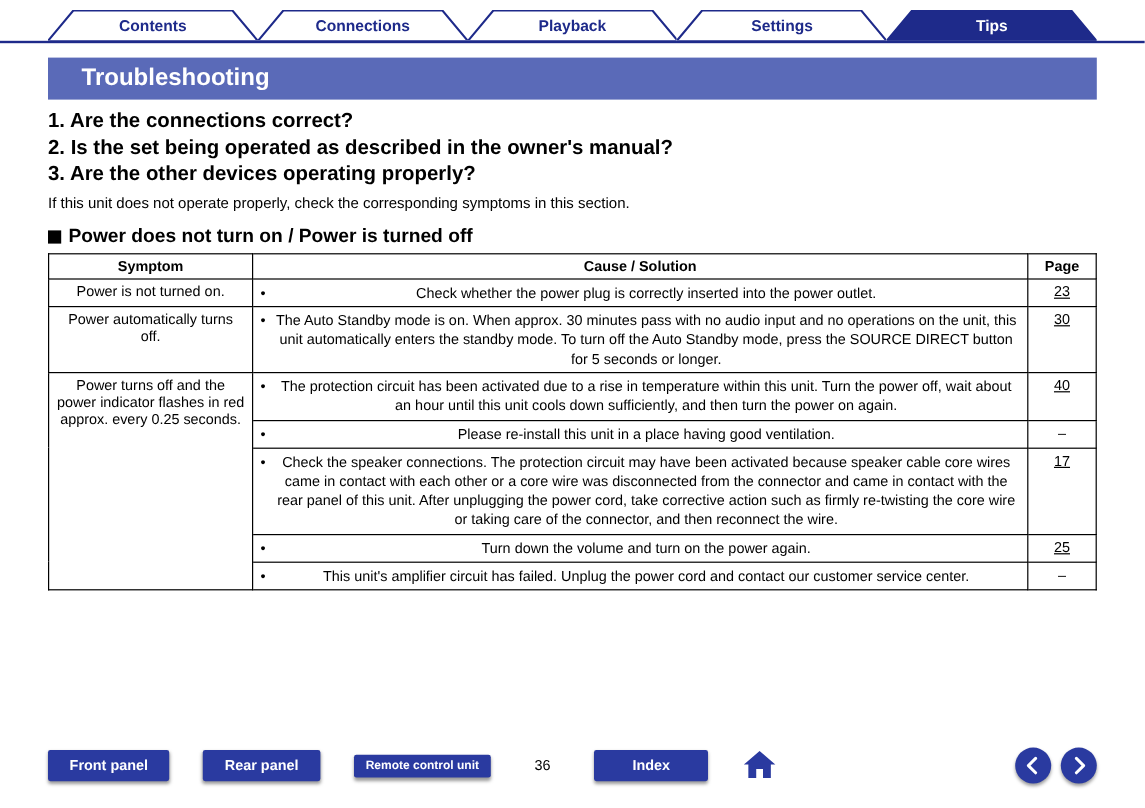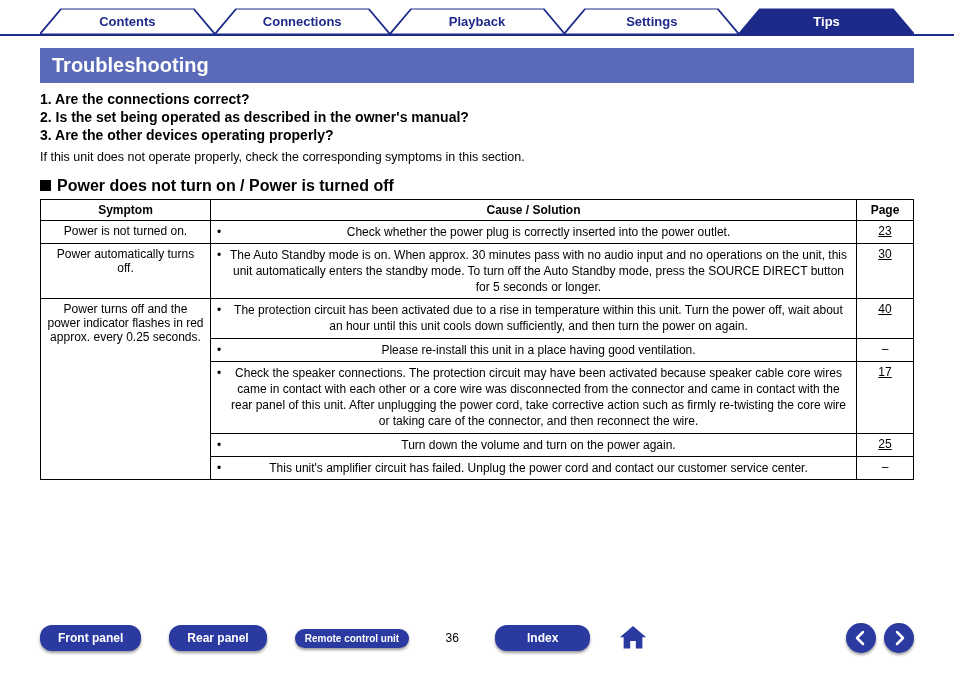--- a/index.html
+++ b/index.html
@@ -46,30 +46,30 @@
   .tab span { position: relative; z-index: 2; }
   .tab.active { color: #fff; }
   .tab.active .tab-bg { fill: #1e2a8a; }
   .tab .tab-bg { fill: #fff; stroke: #1e2a8a; stroke-width:1.2; }
   .section-title {
     margin: 12px 40px 8px 40px;
     background: #5a6ab8;
     color: #fff;
     font-size: 20px;
     font-weight: bold;
-    padding: 6px 12px;
+    padding: 6px 28px;
   }
   .checklist {
     margin: 6px 40px;
     padding: 0;
     list-style: none;
   }
   .checklist li {
     font-weight: bold;
-    font-size: 14px;
+    font-size: 17px;
     margin: 2px 0;
   }
   .intro {
     margin: 6px 40px;
     font-size: 12.5px;
     line-height: 1.4;
   }
   .subheading {
     margin: 10px 40px 4px 40px;
     font-size: 16px;
@@ -109,21 +109,21 @@
     display: flex;
     align-items: center;
     padding: 0 40px;
     gap: 28px;
   }
   .pill {
     background: #2a3aa0;
     color: #fff;
     font-weight: bold;
     font-size: 12px;
-    border-radius: 12px;
+    border-radius: 2px;
     padding: 6px 18px;
     text-align: center;
     cursor: pointer;
     min-width: 95px;
     box-shadow: 0 2px 3px rgba(0,0,0,0.4);
   }
   .pill.small { font-size: 10px; line-height: 1.1; padding: 4px 10px; min-width: 95px;}
   .pagenum { font-size: 12px; color:#000; min-width: 30px; text-align:center;}
   .home-icon {
     width: 30px; height: 28px;

